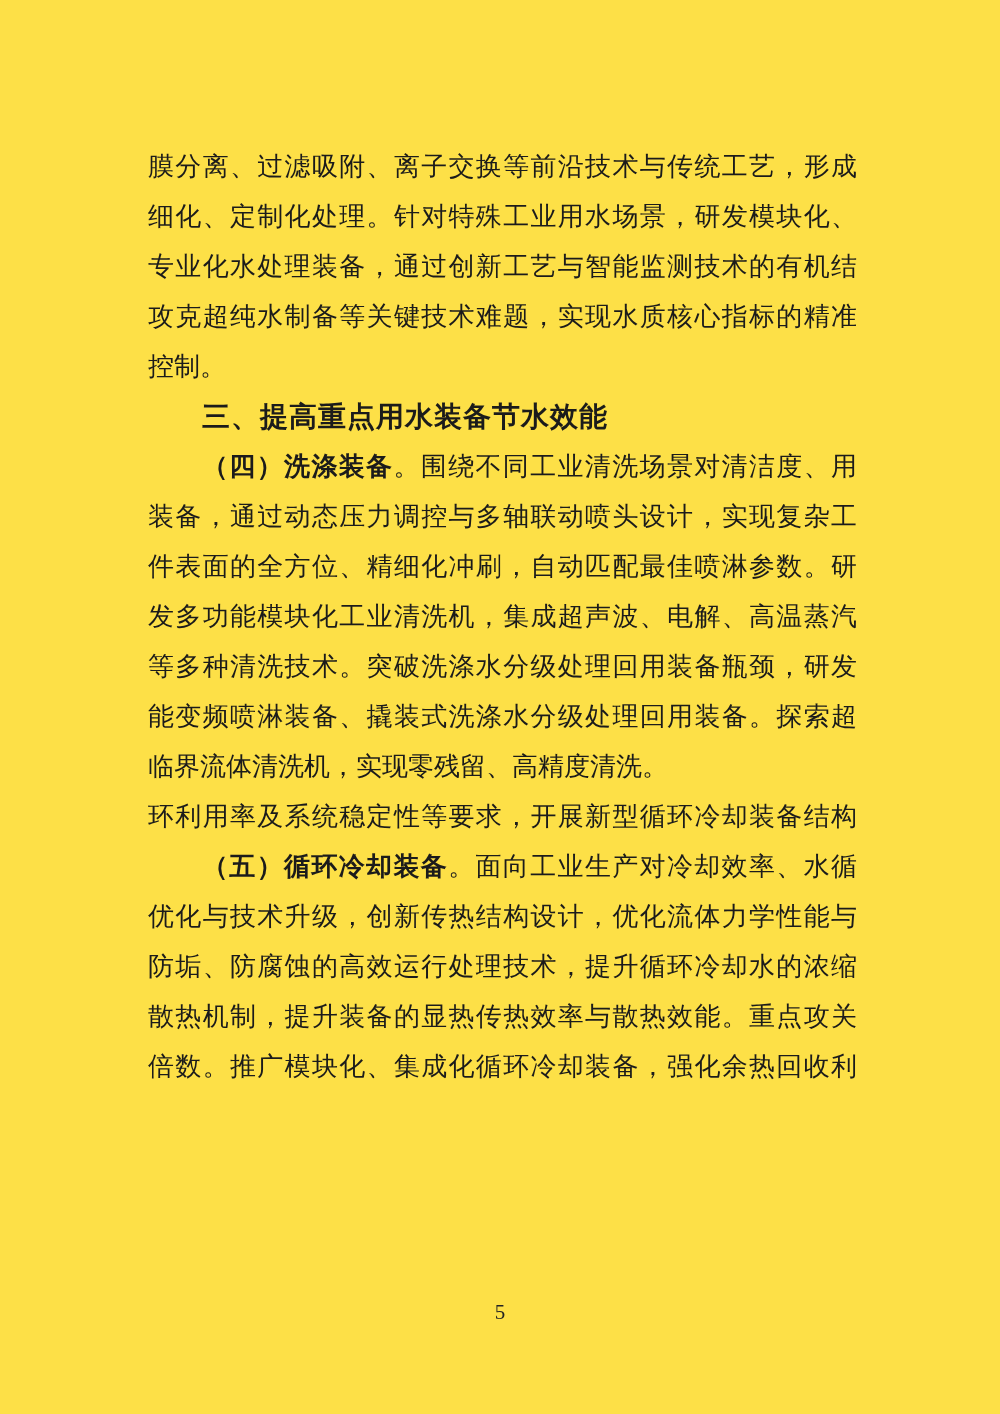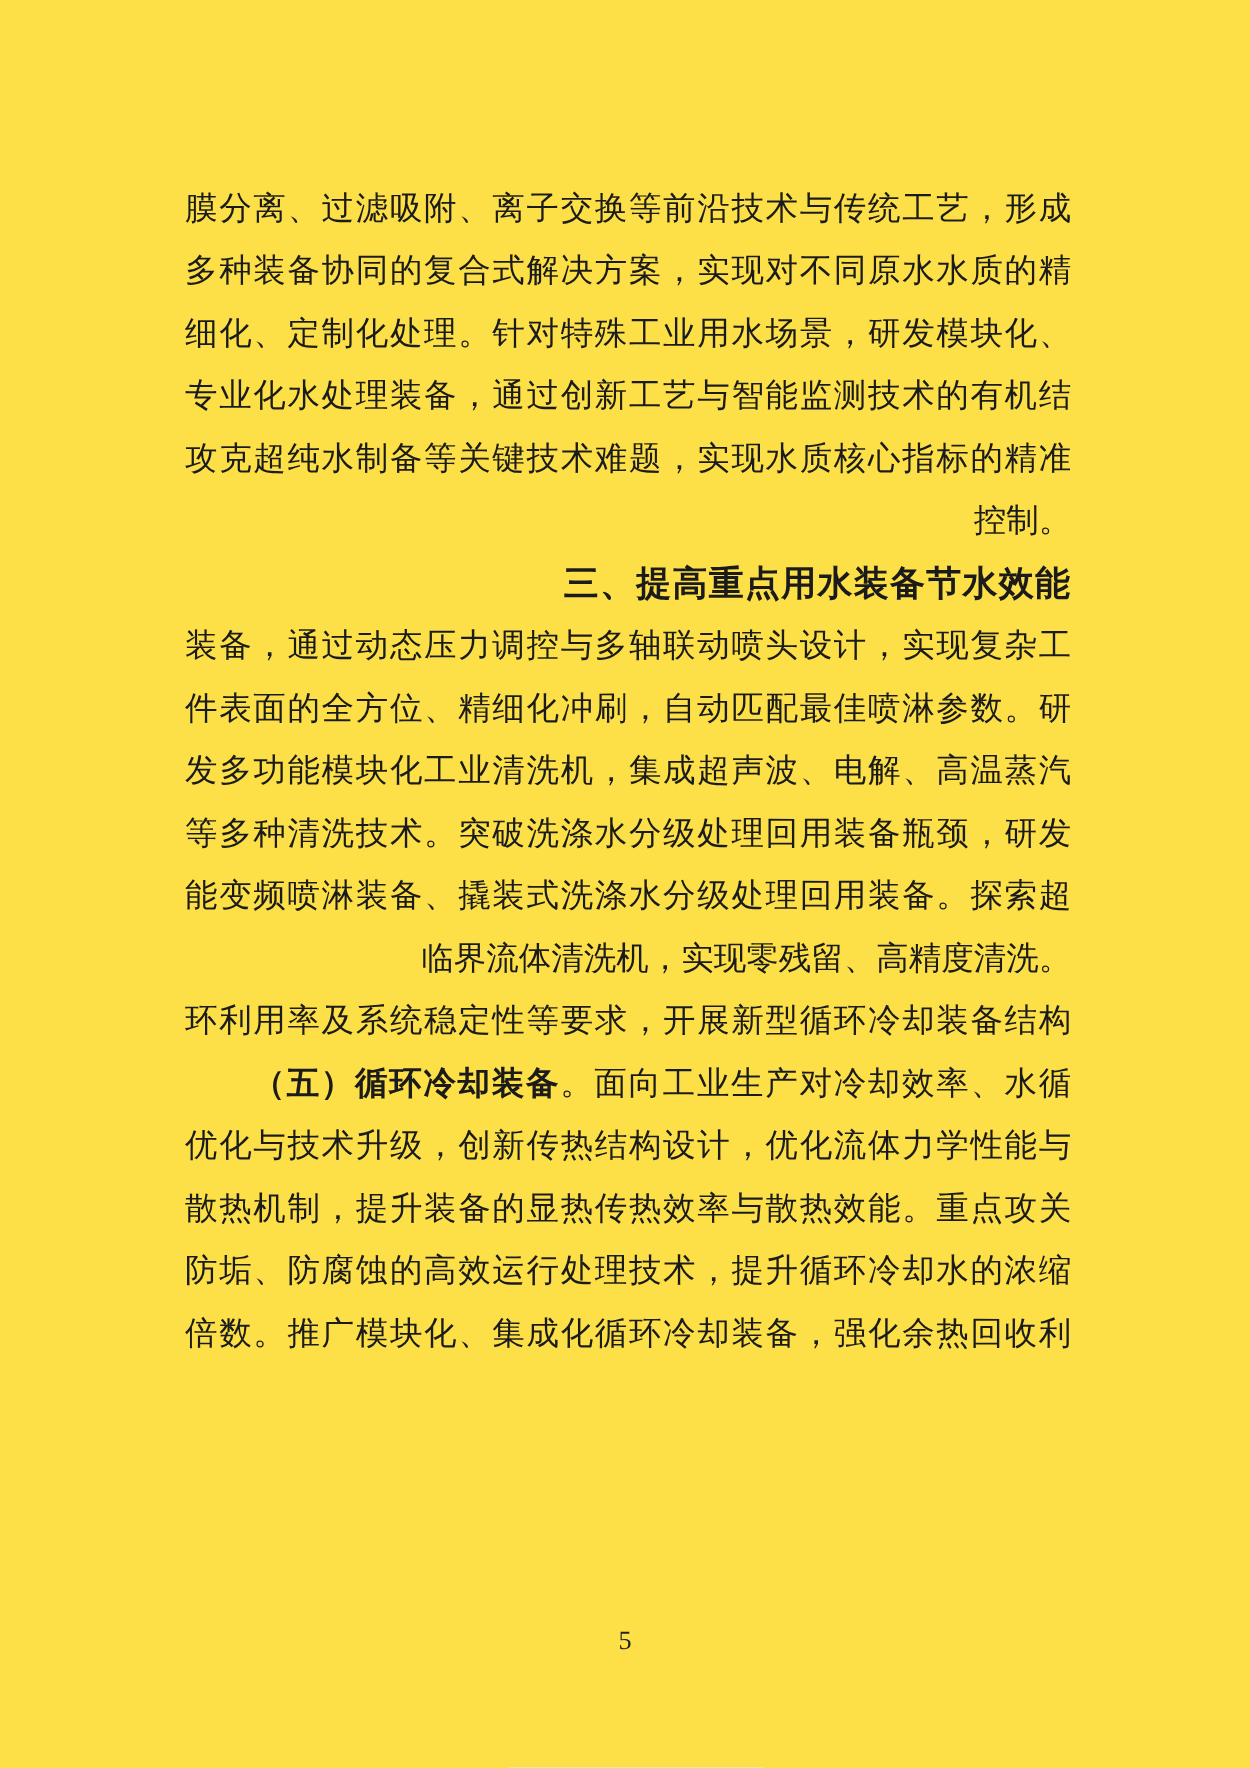--- a/index.html
+++ b/index.html
@@ -16,21 +16,21 @@
   .text-block {
     position: absolute;
     left: 148px;
     top: 142px;
     width: 709px;
   }
   .line {
     height: 50px;
     line-height: 50px;
     font-size: 26px;
-    text-align: right;
+    text-align: left;
   }
   .line.just {
     text-align: justify;
     text-align-last: justify;
   }
   .line.ind {
     text-indent: 54px;
   }
   .line .lead {
     font-weight: 700;
@@ -53,38 +53,38 @@
     color: #222;
   }
 </style>
 </head>
 <body>
 
 <div class="page">
   <div class="text-block">
 
     <div class="line just"><span>膜分离、过滤吸附、离子交换等前沿技术与传统工艺，形成</span></div>
-    <div class="line just"><span>多种装备协同的复合式解决方案，实现对不同原水水质的精</span></div>
     <div class="line just"><span>细化、定制化处理。针对特殊工业用水场景，研发模块化、</span></div>
     <div class="line just"><span>专业化水处理装备，通过创新工艺与智能监测技术的有机结</span></div>
     <div class="line just"><span>攻克超纯水制备等关键技术难题，实现水质核心指标的精准</span></div>
     <div class="line"><span>控制。</span></div>
 
     <div class="line heading">三、提高重点用水装备节水效能</div>
 
+    <div class="line just ind"><span class="lead">（四）洗涤装备</span><span>。围绕不同工业清洗场景对清洁度、用</span></div>
     <div class="line just"><span>装备，通过动态压力调控与多轴联动喷头设计，实现复杂工</span></div>
     <div class="line just"><span>件表面的全方位、精细化冲刷，自动匹配最佳喷淋参数。研</span></div>
     <div class="line just"><span>发多功能模块化工业清洗机，集成超声波、电解、高温蒸汽</span></div>
     <div class="line just"><span>等多种清洗技术。突破洗涤水分级处理回用装备瓶颈，研发</span></div>
     <div class="line just"><span>能变频喷淋装备、撬装式洗涤水分级处理回用装备。探索超</span></div>
     <div class="line"><span>临界流体清洗机，实现零残留、高精度清洗。</span></div>
 
     <div class="line just"><span>环利用率及系统稳定性等要求，开展新型循环冷却装备结构</span></div>
     <div class="line just ind"><span class="lead">（五）循环冷却装备</span><span>。面向工业生产对冷却效率、水循</span></div>
     <div class="line just"><span>优化与技术升级，创新传热结构设计，优化流体力学性能与</span></div>
+    <div class="line just"><span>防垢、防腐蚀的高效运行处理技术，提升循环冷却水的浓缩</span></div>
     <div class="line just"><span>散热机制，提升装备的显热传热效率与散热效能。重点攻关</span></div>
-    <div class="line just"><span>防垢、防腐蚀的高效运行处理技术，提升循环冷却水的浓缩</span></div>
     <div class="line just"><span>倍数。推广模块化、集成化循环冷却装备，强化余热回收利</span></div>
 
   </div>
 
   <div class="page-number">5</div>
 </div>
 
 </body></html>

